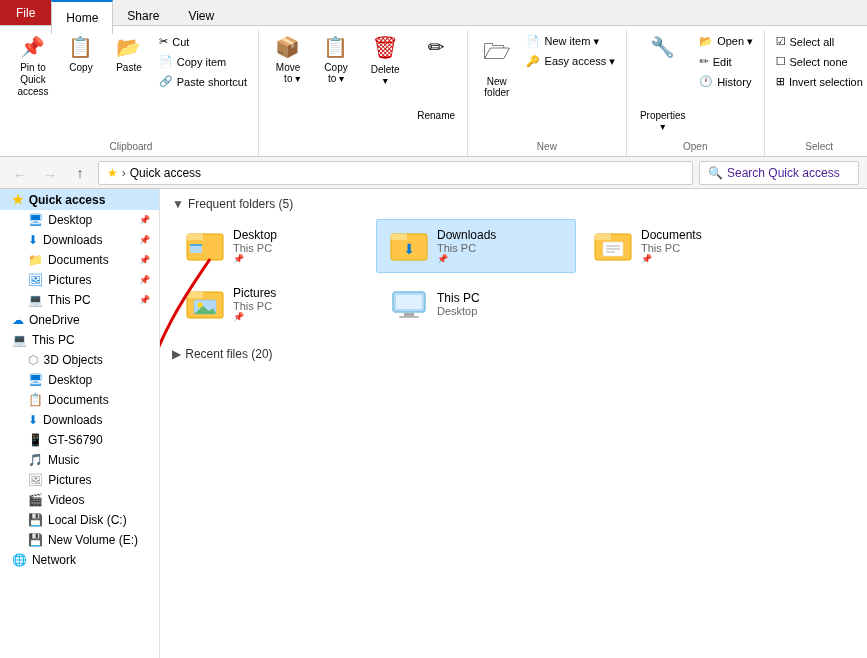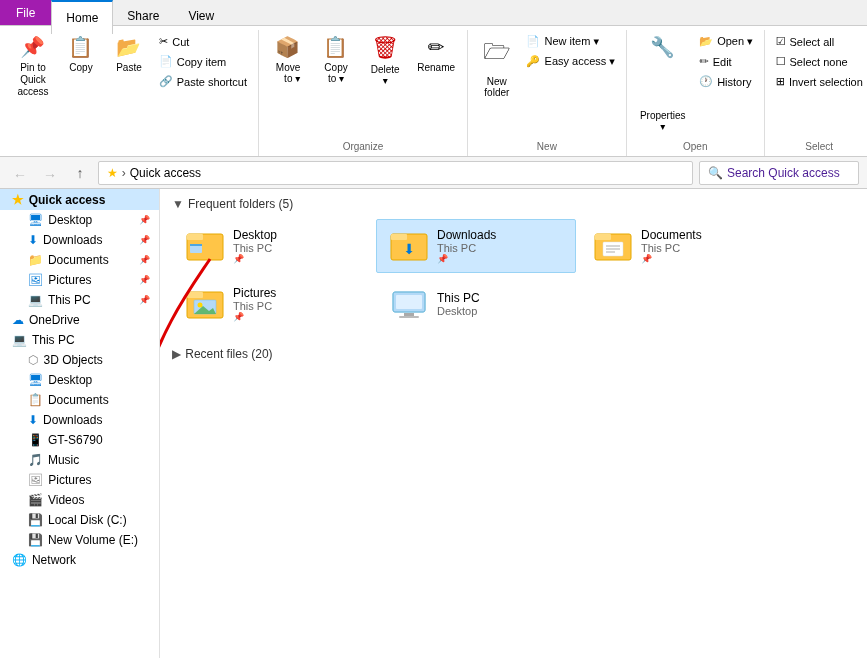--- a/index.html
+++ b/index.html
@@ -1,20 +1,20 @@
 <!DOCTYPE html>
 <html><head>
   <meta charset="utf-8">
   <style>
     * { margin: 0; padding: 0; box-sizing: border-box; }
     body { font-family: 'Segoe UI', Arial, sans-serif; font-size: 12px; background: #fff; width: 867px; height: 658px; overflow: hidden; }
 
     
     .ribbon-tabs { display: flex; align-items: stretch; background: #f0f0f0; border-bottom: 1px solid #ccc; height: 26px; }
-    .tab-file { background: #a21caf; color: #fff; padding: 0 16px; display: flex; align-items: center; font-size: 12px; cursor: pointer; }
+    .tab-file { background: #b91c1c; color: #fff; padding: 0 16px; display: flex; align-items: center; font-size: 12px; cursor: pointer; }
     .tab-item { padding: 16px 14px; display: flex; align-items: center; font-size: 12px; cursor: pointer; border-right: 1px solid transparent; }
     .tab-item.active { background: #fff; border-left: 1px solid #ccc; border-right: 1px solid #ccc; border-top: 2px solid #0078d7; }
 
     
     .ribbon { background: #fff; border-bottom: 1px solid #ccc; display: flex; padding: 4px 4px 0 4px; min-height: 88px; }
     .ribbon-group { display: flex; flex-direction: column; border-right: 1px solid #ddd; padding: 0 6px 4px 6px; }
     .ribbon-group-label { font-size: 10px; color: #666; text-align: center; margin-top: auto; padding-top: 4px; }
     .ribbon-buttons { display: flex; align-items: flex-start; gap: 2px; flex: 1; }
     .ribbon-btn-large { display: flex; flex-direction: column; align-items: center; padding: 4px 6px; cursor: pointer; border: 1px solid transparent; border-radius: 2px; min-width: 46px; font-size: 11px; text-align: center; gap: 3px; }
     .ribbon-btn-small { display: flex; align-items: center; padding: 2px 4px; cursor: pointer; border: 1px solid transparent; border-radius: 2px; font-size: 11px; gap: 4px; white-space: nowrap; }
@@ -94,42 +94,42 @@
         <div class="ribbon-btn-small">
           <span>📄</span>
           <span>Copy item</span>
         </div>
         <div class="ribbon-btn-small">
           <span>🔗</span>
           <span>Paste shortcut</span>
         </div>
       </div>
     </div>
+    <div class="ribbon-group-label">Clipboard</div>
   </div>
 
   <div class="ribbon-group">
     <div class="ribbon-buttons">
       <div class="ribbon-btn-large">
         <span style="font-size:20px;">📦</span>
         <span style="font-size:10px;text-align:right;">Move<br>to ▾</span>
       </div>
       <div class="ribbon-btn-large">
         <span style="font-size:20px;">📋</span>
         <span style="font-size:10px;text-align:center;">Copy<br>to ▾</span>
       </div>
       <div class="ribbon-btn-large">
         <span style="font-size:22px;color:#c00;">🗑</span>
         <span style="font-size:10px;text-align:center;">Delete ▾</span>
       </div>
       <div class="ribbon-btn-large">
         <span style="font-size:20px;">✏</span>
-        <span style="font-size:10px;">Rename</span>
-      </div>
-    </div>
-    <div class="ribbon-group-label">Organize</div>
+        <span style="font-size:10px;margin-top:48px;">Rename</span>
+      </div>
+    </div>
   </div>
 
   <div class="ribbon-group">
     <div class="ribbon-buttons">
       <div class="ribbon-btn-large">
         <span style="font-size:22px;">🗁</span>
         <span style="font-size:10px;text-align:center;">New<br>folder</span>
       </div>
       <div class="ribbon-col">
         <div class="ribbon-btn-small">

